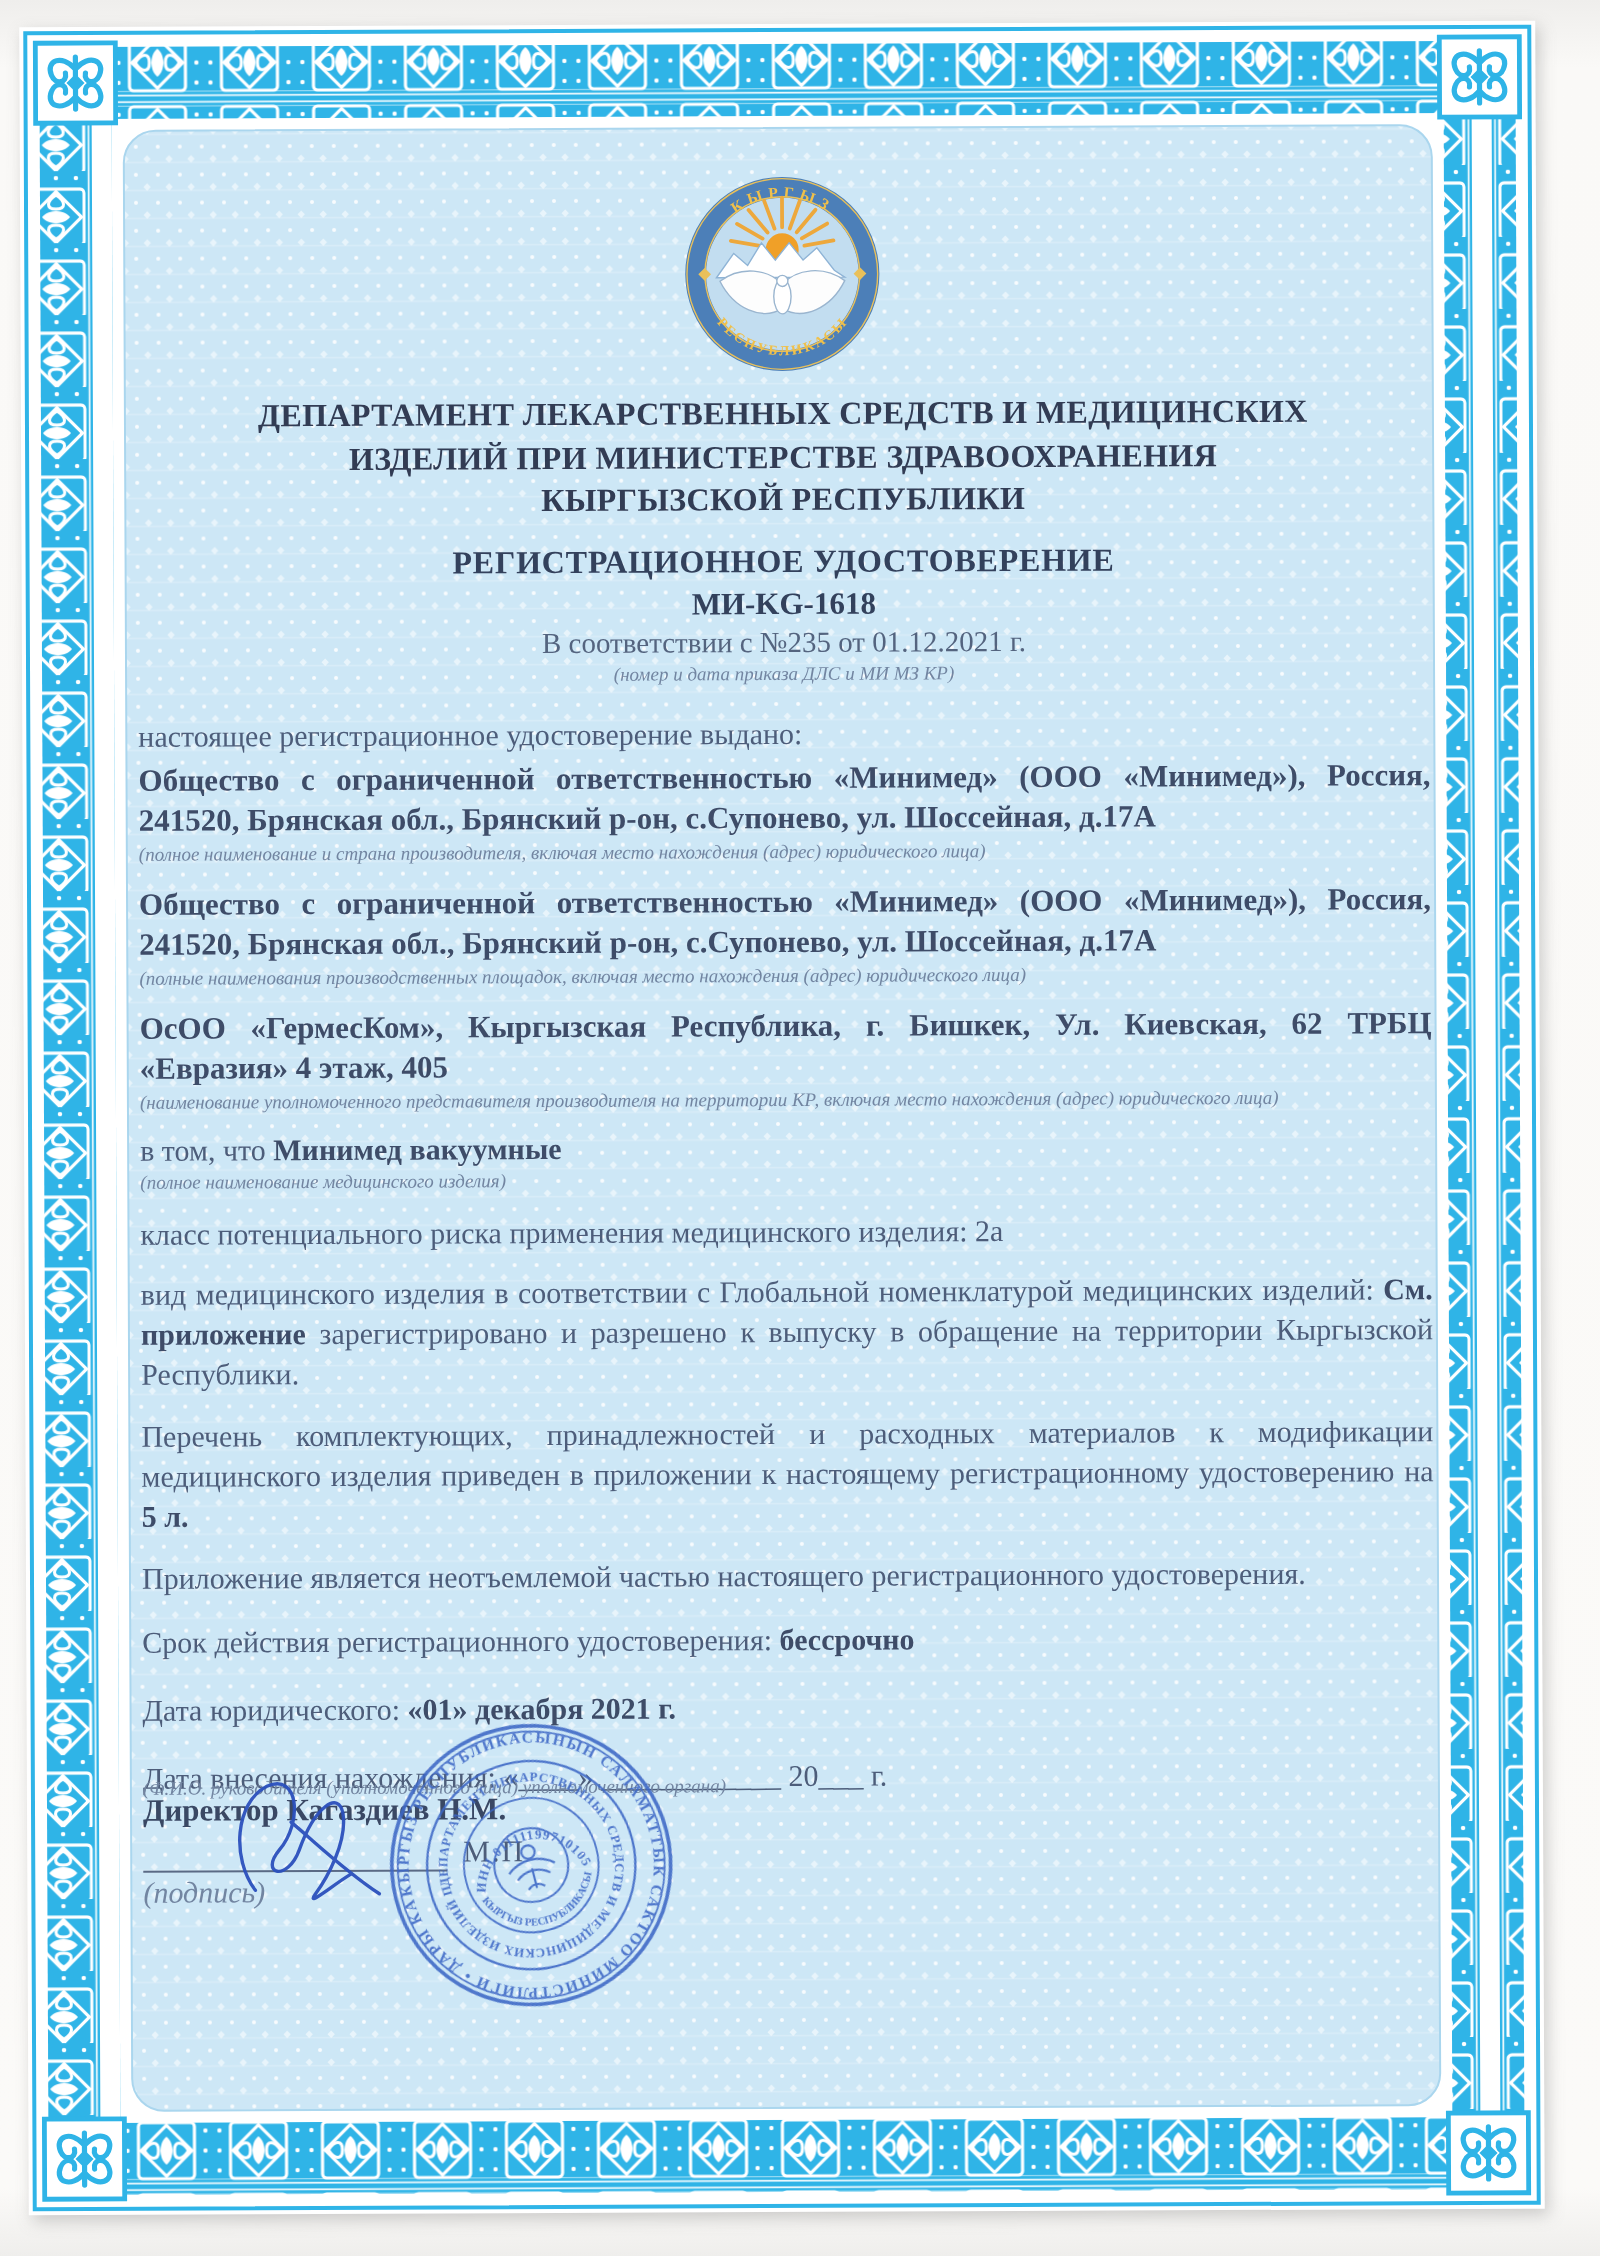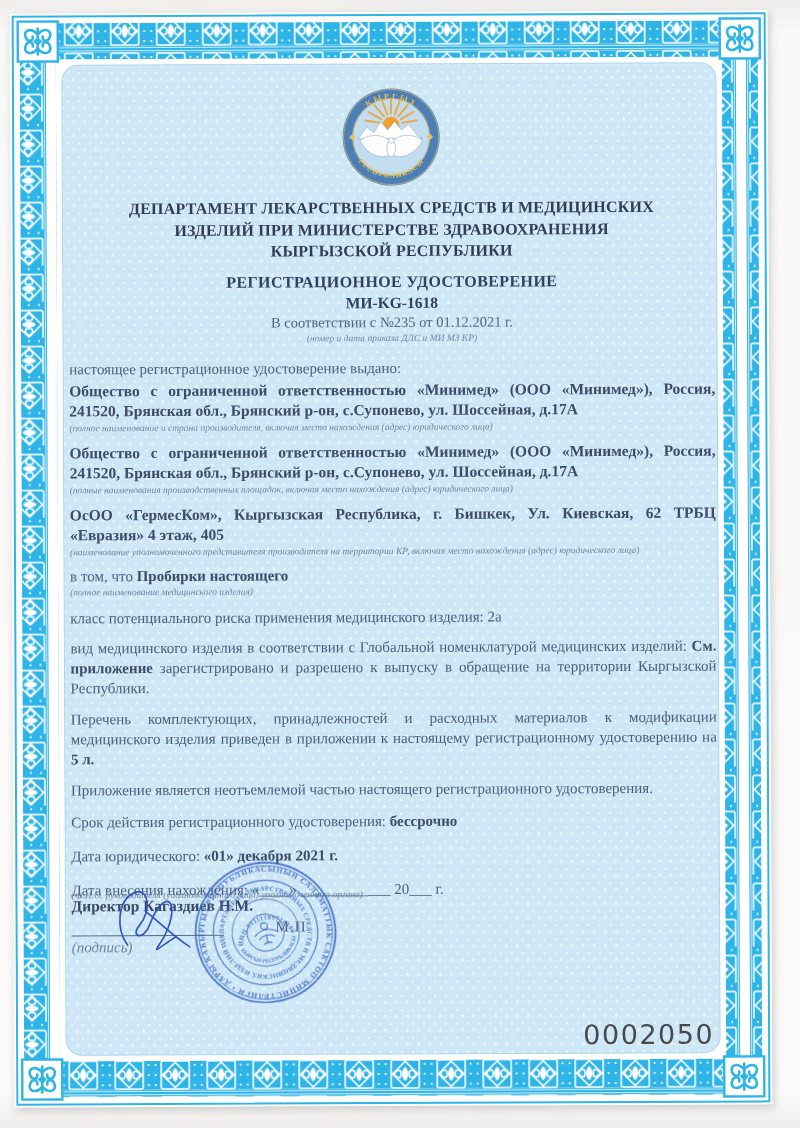--- a/index.html
+++ b/index.html
@@ -28,21 +28,21 @@
   .caption{font-style:italic;font-size:9.5px;line-height:11px;color:#7285a1;margin:1px 0 0;}
   .caption.center{text-align:center;}
   .p-body{margin:14px 0 0;}
   .p-bold{margin:2px 0 0;font-weight:bold;color:#3e4c68;font-size:15.5px;line-height:20.5px;text-align:justify;}
   .mt8{margin-top:8px;} .mt9{margin-top:9px;} .mt10{margin-top:10px;} .mt11{margin-top:11px;} .mt12{margin-top:12px;} .mt14{margin-top:14px;}
   .p-just{text-align:justify;}
   .b{font-weight:bold;color:#3e4c68;}
   .sig-director{position:absolute;left:58px;top:884px;font-weight:bold;color:#3a4864;font-size:15.5px;}
   .sig-caption{position:absolute;left:58px;top:877px;font-style:italic;font-size:9.5px;color:#7285a1;}
   .sig-line{position:absolute;left:58px;top:900px;width:152px;height:22px;border-bottom:1px solid #5a6a85;}
-  .mp-label{position:absolute;left:218px;top:906px;font-size:15px;color:#4d5d7a;letter-spacing:1px;padding-left:44px;}
+  .mp-label{position:absolute;left:218px;top:906px;font-size:15px;color:#4d5d7a;letter-spacing:1px;}
   .podpis{position:absolute;left:58px;top:926px;font-style:italic;font-size:15px;color:#7285a1;}
   .stamp{position:absolute;left:168px;top:836px;opacity:.88;}
   .signature-svg{position:absolute;left:92px;top:868px;}
   .serial{
     position:absolute;right:58px;top:1008px;
     font-family:"DejaVu Sans", sans-serif;font-size:27px;color:#47494c;letter-spacing:1.5px;
   }
 </style>
 </head>
 <body>
@@ -181,21 +181,21 @@
 
     <p class="p-bold">Общество с ограниченной ответственностью «Минимед» (ООО «Минимед»), Россия, 241520, Брянская обл., Брянский р-он, с.Супонево, ул. Шоссейная, д.17А</p>
     <p class="caption">(полное наименование и страна производителя, включая место нахождения (адрес) юридического лица)</p>
 
     <p class="p-bold mt9">Общество с ограниченной ответственностью «Минимед» (ООО «Минимед»), Россия, 241520, Брянская обл., Брянский р-он, с.Супонево, ул. Шоссейная, д.17А</p>
     <p class="caption">(полные наименования производственных площадок, включая место нахождения (адрес) юридического лица)</p>
 
     <p class="p-bold mt9">ОсОО «ГермесКом», Кыргызская Республика, г. Бишкек, Ул. Киевская, 62 ТРБЦ «Евразия» 4 этаж, 405</p>
     <p class="caption">(наименование уполномоченного представителя производителя на территории КР, включая место нахождения (адрес) юридического лица)</p>
 
-    <p class="p-body mt8"><span>в том, что </span><span class="b">Пробирки настоящего</span></p>
+    <p class="p-body mt8"><span>в том, что </span><span class="b">Минимед вакуумные</span></p>
     <p class="caption">(полное наименование медицинского изделия)</p>
 
     <p class="p-body mt10">класс потенциального риска применения медицинского изделия: 2а</p>
 
     <p class="p-body p-just mt10"><span>вид медицинского изделия в соответствии с Глобальной номенклатурой медицинских изделий: </span><span class="b">См. приложение</span><span> зарегистрировано и разрешено к выпуску в обращение на территории Кыргызской Республики.</span></p>
 
     <p class="p-body p-just mt11"><span>Перечень комплектующих, принадлежностей и расходных материалов к модификации медицинского изделия приведен в приложении к настоящему регистрационному удостоверению на </span><span class="b">5 л.</span><span></span></p>
 
     <p class="p-body mt11">Приложение является неотъемлемой частью настоящего регистрационного удостоверения.</p>
 
@@ -250,15 +250,14 @@
       <g fill="none" stroke-width="1.3">
         <circle cy="-8" r="4"></circle>
         <path d="M-14 2 C-6 -5 6 -5 14 2"></path>
         <path d="M-10 7 C-4 2 4 2 10 7"></path>
         <path d="M0 2 V14"></path>
         <path d="M-5 14 C-2 11 2 11 5 14"></path>
       </g>
     </g>
   </svg>
 
-  <div class="serial">0002050</div>
 
 </div>
 
 </body></html>

